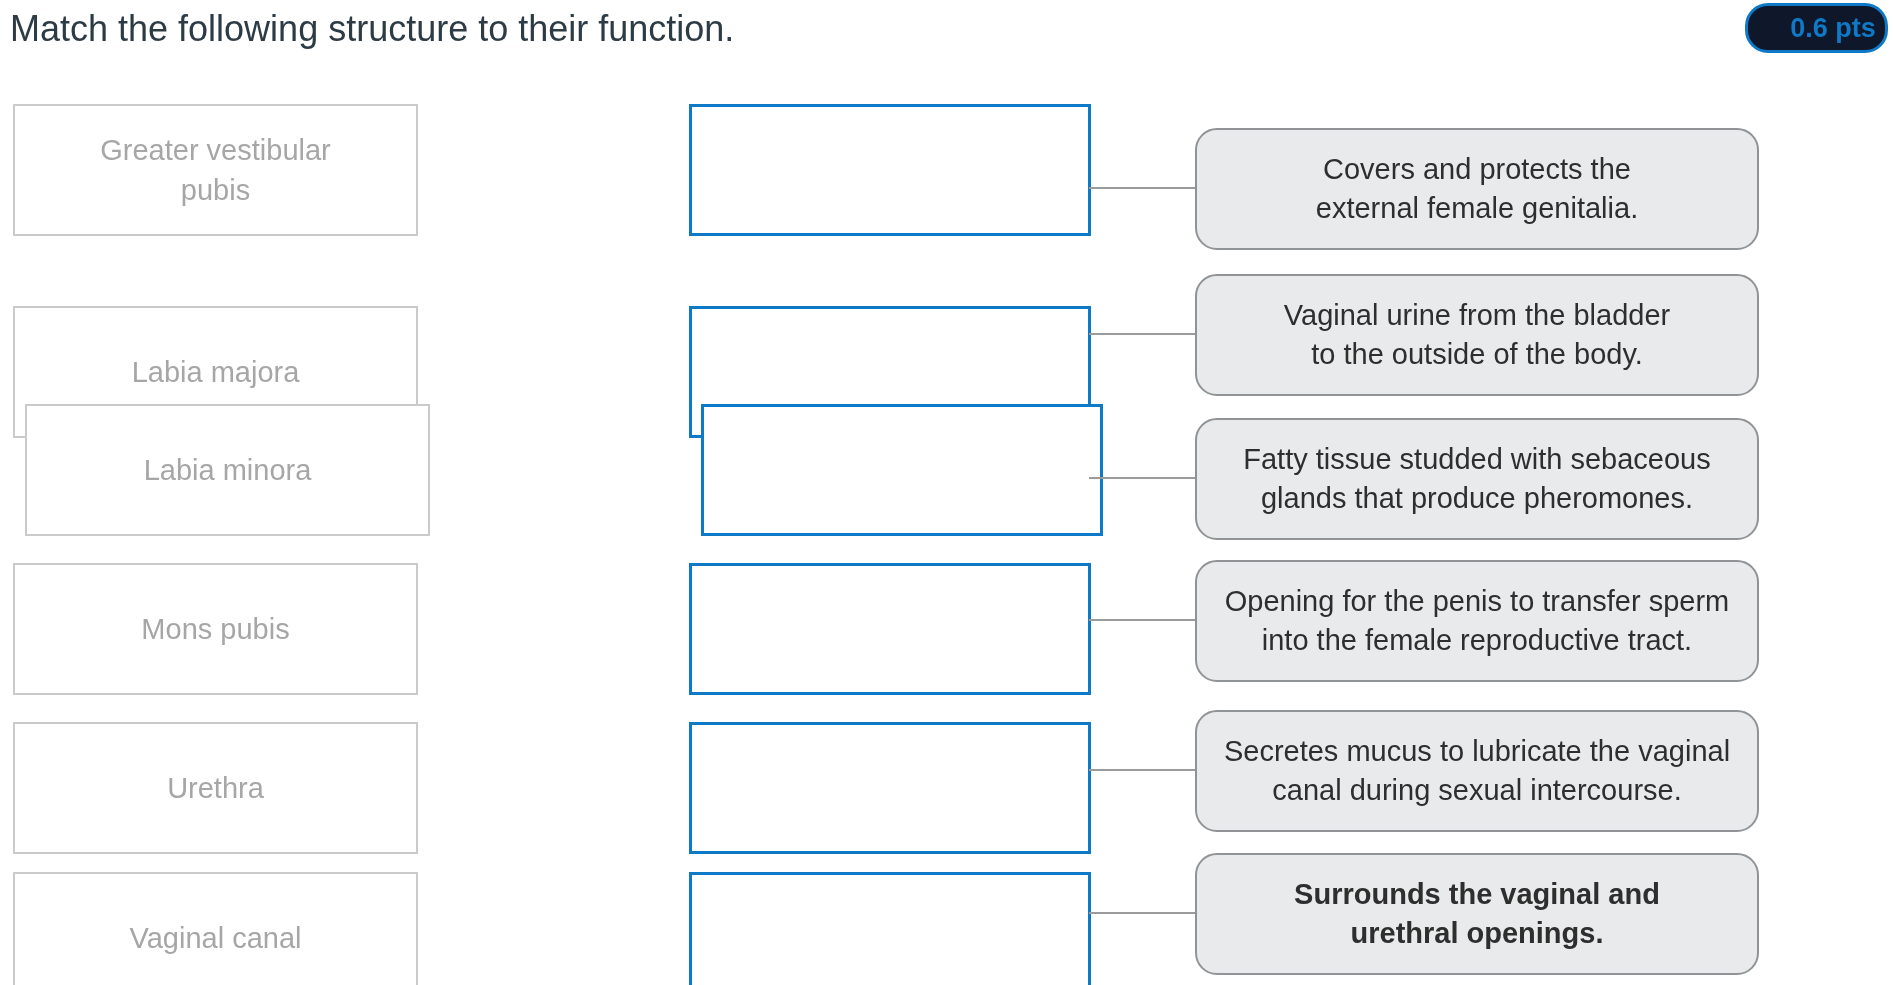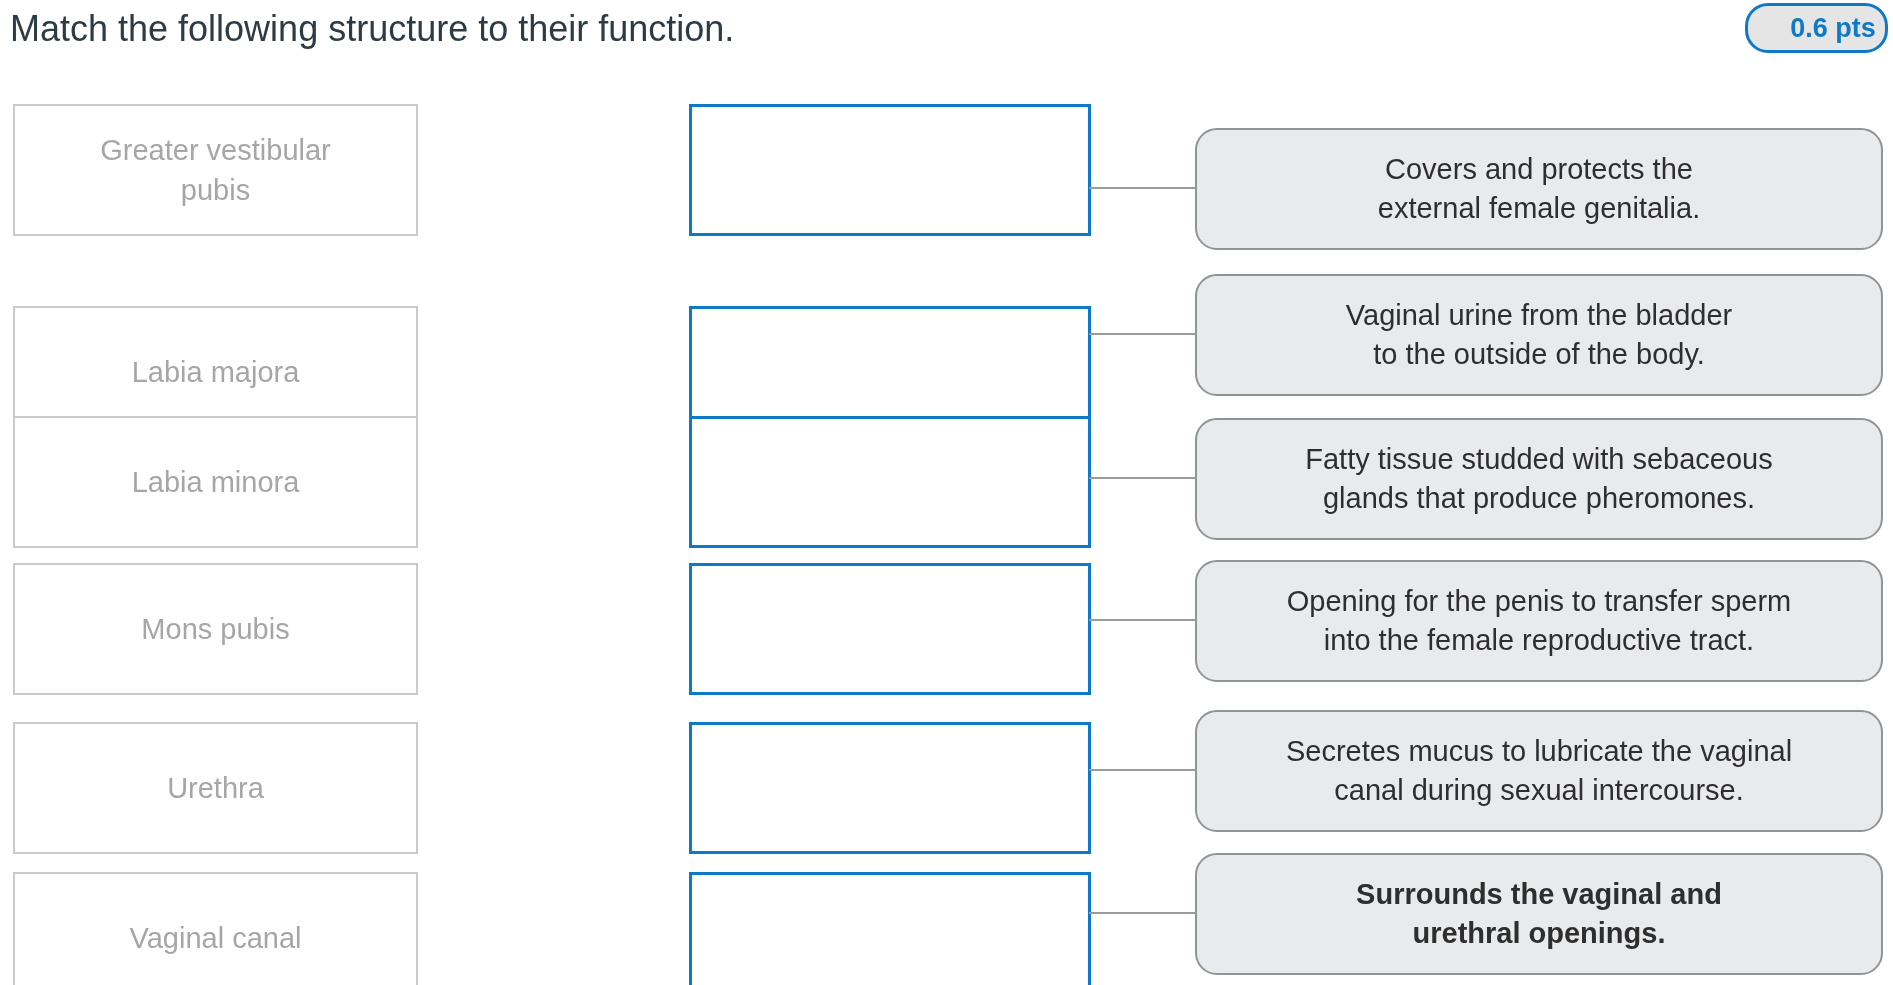--- a/index.html
+++ b/index.html
@@ -29,21 +29,21 @@
     height: 50px;
     box-sizing: border-box;
     border: 3px solid #0e79c6;
     border-radius: 23px;
     color: #0e79c6;
     font-weight: bold;
     font-size: 27px;
     display: flex;
     align-items: center;
     justify-content: center;
-    background: #e5e5e5;
+    background: #0f172a;
     padding-left: 33px;
   }
 
   .structure {
     position: absolute;
     left: 13px;
     width: 405px;
     height: 132px;
     box-sizing: border-box;
     border: 2px solid #cacaca;
@@ -65,21 +65,21 @@
     width: 402px;
     height: 132px;
     box-sizing: border-box;
     border: 3px solid #0e79c6;
     background: #ffffff;
   }
 
   .bubble {
     position: absolute;
     left: 1195px;
-    width: 688px;
+    width: 564px;
     height: 122px;
     box-sizing: border-box;
     border: 2px solid #909497;
     border-radius: 22px;
     background: #e9eaeb;
     display: flex;
     align-items: center;
     justify-content: center;
     text-align: center;
     color: #2e2e2e;
@@ -92,21 +92,21 @@
   .connector {
     position: absolute;
     left: 1089px;
     width: 106px;
     height: 2px;
     background: #9b9b9b;
     z-index: 1;
   }
 
   
-  .s1 { top: 104px; } .s2 { top: 262px; margin-top: 44px; } .s3 { top: 416px; }
+  .s1 { top: 104px; } .s2 { top: 262px; margin-top: 44px; } .s3 { top: 404px; margin-left: 12px; }
   .s4 { top: 563px; } .s5 { top: 722px; } .s6 { top: 872px; }
 
   
   .b1 { top: 128px; } .b2 { top: 274px; } .b3 { top: 418px; }
   .b4 { top: 560px; } .b5 { top: 710px; } .b6 { top: 853px; font-weight: bold; }
 
   
   .c1 { top: 187px; } .c2 { top: 333px; } .c3 { top: 477px; }
   .c4 { top: 619px; } .c5 { top: 769px; } .c6 { top: 912px; }
 </style>

